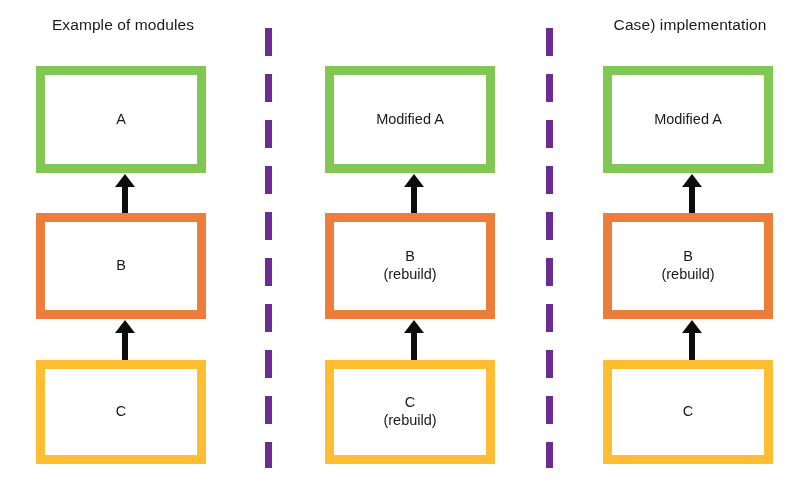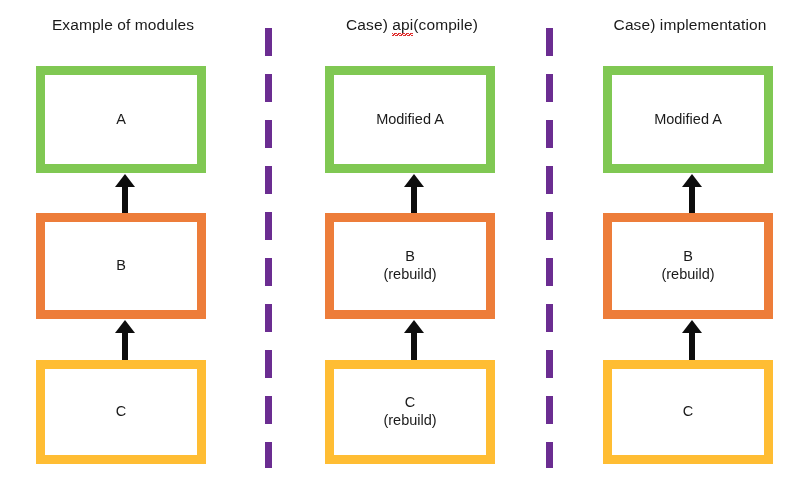--- a/index.html
+++ b/index.html
@@ -141,21 +141,20 @@
     </div>
 
     <div class="node yellow bot">
       <span class="node-label">C</span>
     </div>
   </div>
 
   <div class="divider" style="left:265px;"></div>
 
   <div class="column" style="left:289px;">
-    <div class="col-title"><span>Case) </span><span class="squiggle">api</span><span>(compile)</span></div>
 
     <div class="node green top">
       <span class="node-label">Modified A</span>
     </div>
 
     <div class="arrow a1">
       <div class="head"></div>
       <div class="shaft"></div>
     </div>
 

